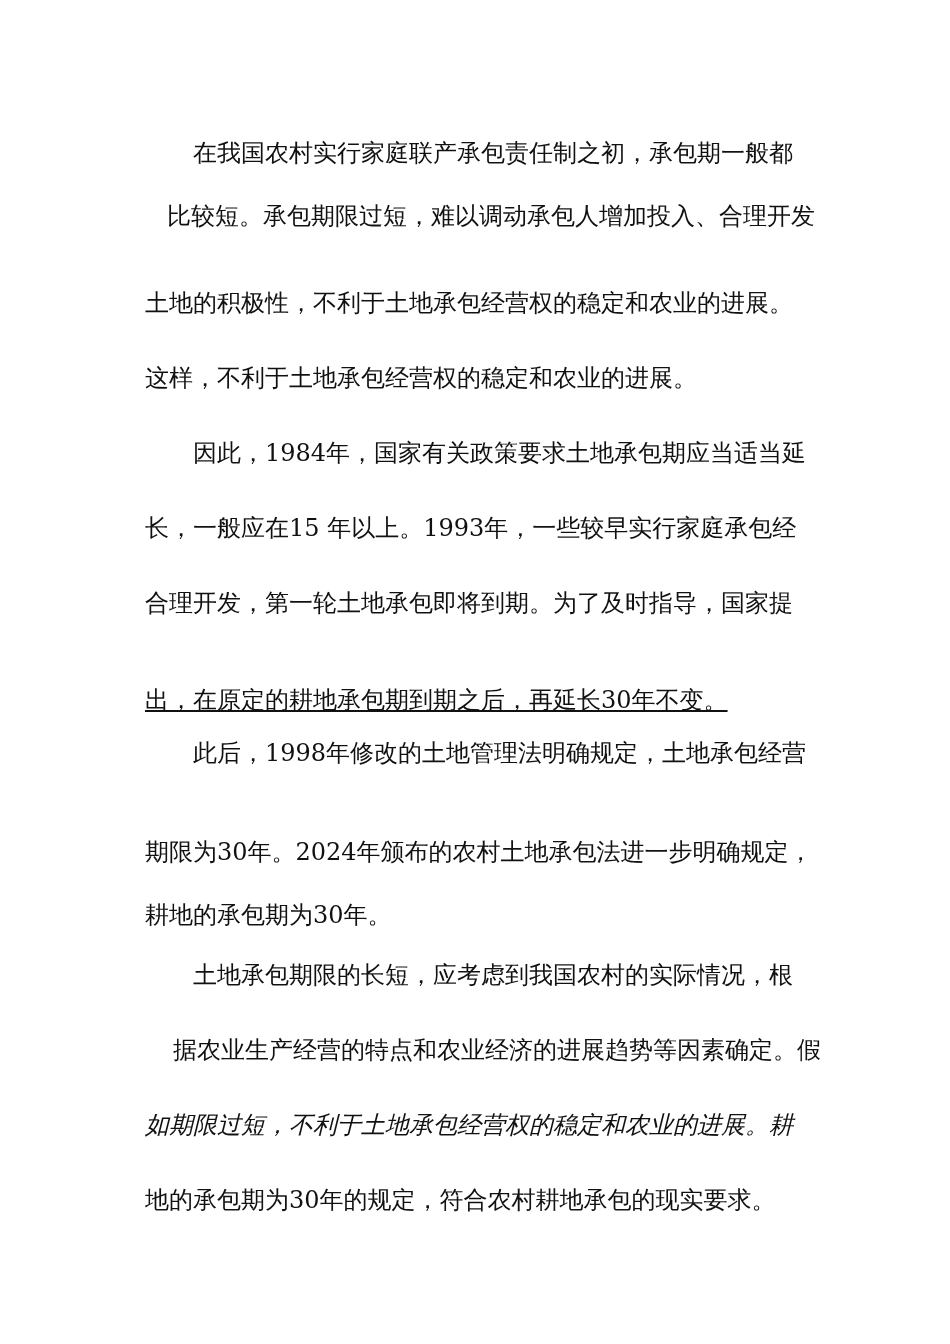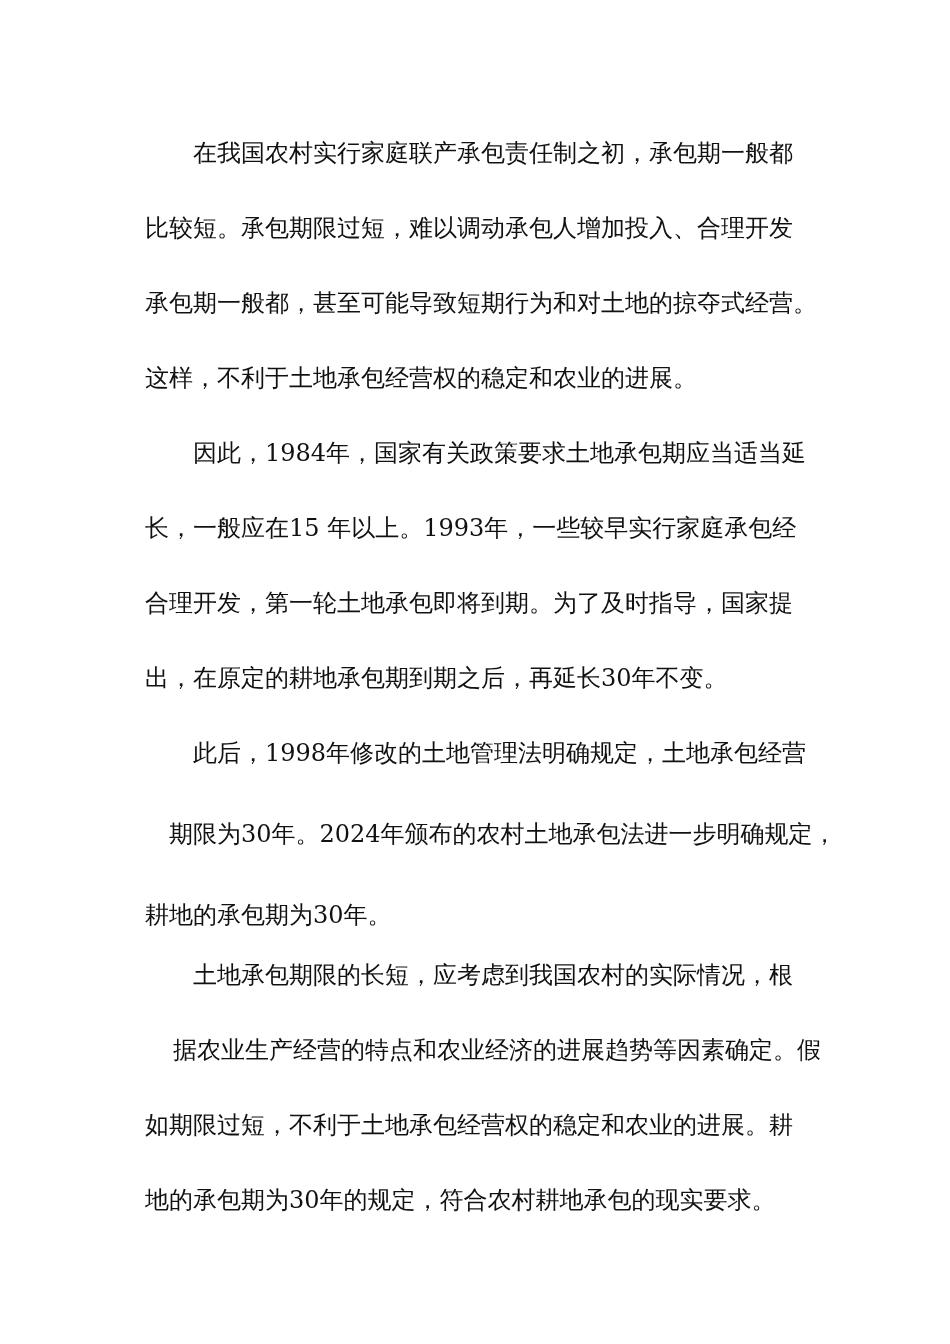--- a/index.html
+++ b/index.html
@@ -38,38 +38,38 @@
       width: 622px;
     }
   </style>
 </head>
 <body>
 
 <div class="page">
 
   <div>
     <div class="line indent" style="top:133px;">在我国农村实行家庭联产承包责任制之初，承包期一般都</div>
-    <div class="line" style="top:208px;">比较短。承包期限过短，难以调动承包人增加投入、合理开发</div>
-    <div class="line" style="top:283px;">承包期一般都，甚至可能导致短期行为和对土地的掠夺式经营。</div>
+    <div class="line" style="top:196px;text-align:right;">比较短。承包期限过短，难以调动承包人增加投入、合理开发</div>
+    <div class="line" style="top:283px;">土地的积极性，不利于土地承包经营权的稳定和农业的进展。</div>
     <div class="line" style="top:358px;">这样，不利于土地承包经营权的稳定和农业的进展。</div>
   </div>
 
   <div>
     <div class="line indent" style="top:433px;">因此，1984年，国家有关政策要求土地承包期应当适当延</div>
     <div class="line" style="top:508px;">长，一般应在15 年以上。1993年，一些较早实行家庭承包经</div>
     <div class="line" style="top:583px;">合理开发，第一轮土地承包即将到期。为了及时指导，国家提</div>
-    <div class="line" style="top:658px;">出，在原定的耕地承包期到期之后，再延长30年不变。</div>
+    <div class="line" style="top:680px;text-decoration:underline;">出，在原定的耕地承包期到期之后，再延长30年不变。</div>
   </div>
 
   <div>
     <div class="line indent" style="top:733px;">此后，1998年修改的土地管理法明确规定，土地承包经营</div>
-    <div class="line" style="top:814px;margin-left:24px;">期限为30年。2024年颁布的农村土地承包法进一步明确规定，</div>
+    <div class="line" style="top:832px;">期限为30年。2024年颁布的农村土地承包法进一步明确规定，</div>
     <div class="line" style="top:895px;">耕地的承包期为30年。</div>
   </div>
 
   <div>
     <div class="line indent" style="top:955px;">土地承包期限的长短，应考虑到我国农村的实际情况，根</div>
     <div class="line" style="top:1030px;margin-left:28px;">据农业生产经营的特点和农业经济的进展趋势等因素确定。假</div>
-    <div class="line" style="top:1105px;">如期限过短，不利于土地承包经营权的稳定和农业的进展。耕</div>
+    <div class="line" style="top:1105px;font-style:italic;">如期限过短，不利于土地承包经营权的稳定和农业的进展。耕</div>
     <div class="line" style="top:1180px;">地的承包期为30年的规定，符合农村耕地承包的现实要求。</div>
   </div>
 
 </div>
 
 </body></html>

